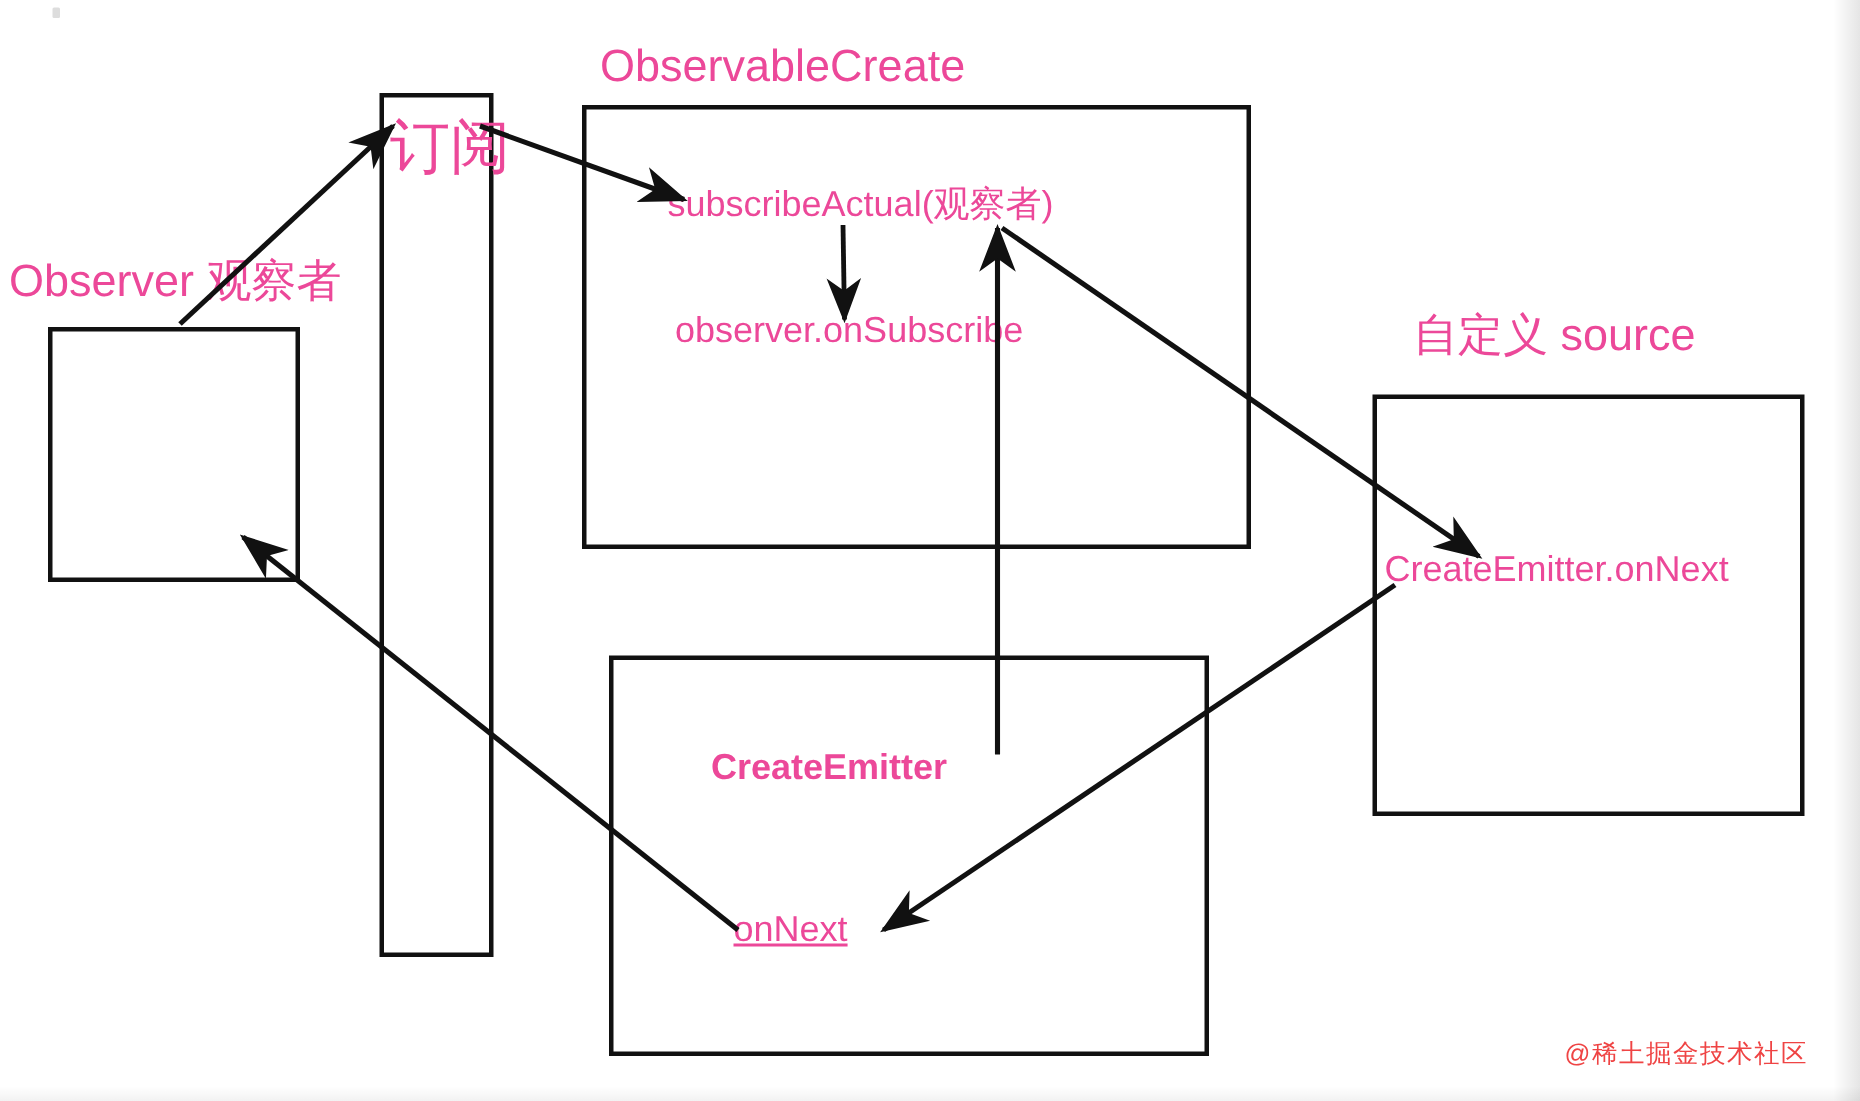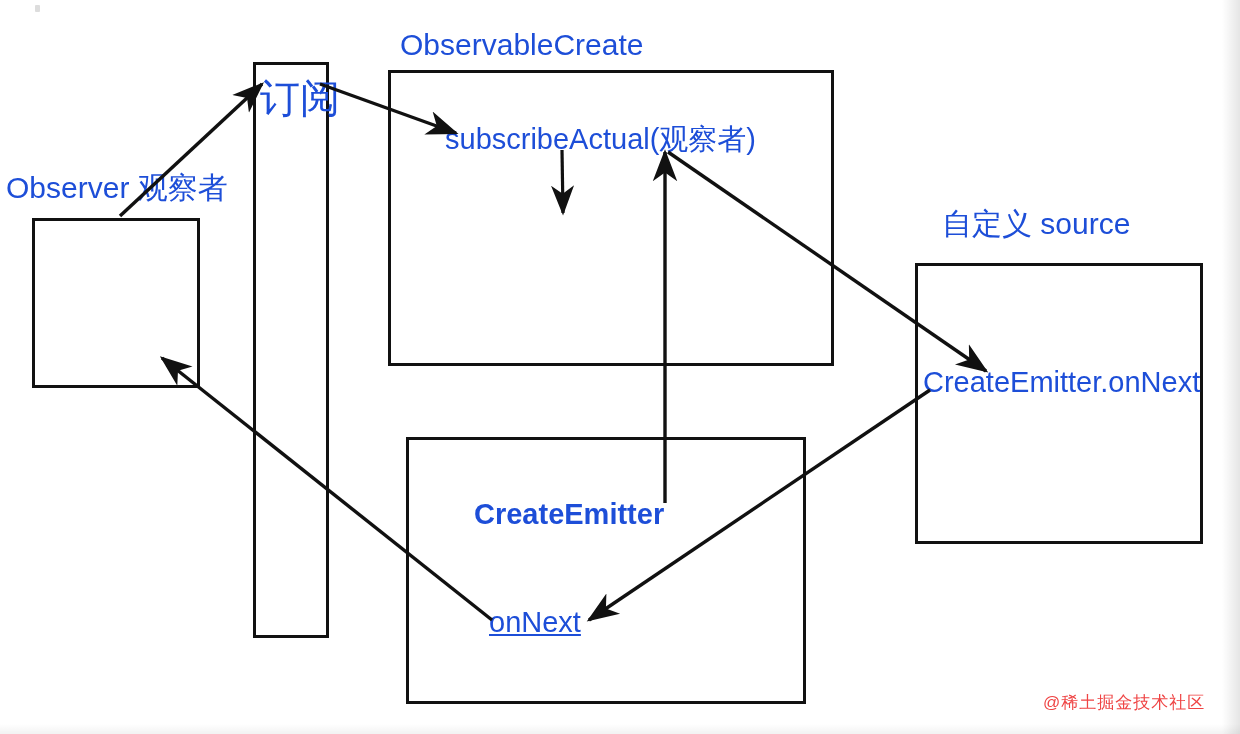--- a/index.html
+++ b/index.html
@@ -37,29 +37,29 @@
     pointer-events: none;
   }
   .box {
     position: absolute;
     border: 3px solid #111111;
     background: transparent;
     box-sizing: border-box;
   }
   .label {
     position: absolute;
-    color: #1d4ed8;
+    color: #ec4899;
     white-space: nowrap;
     line-height: 1;
   }
   .title-label {
     font-size: 30px;
   }
   .inner-label {
-    font-size: 29px;
+    font-size: 24px;
   }
   .small-label {
     font-size: 40px;
   }
   svg.arrows {
     position: absolute;
     left: 0;
     top: 0;
     width: 1240px;
     height: 734px;
@@ -101,20 +101,21 @@
   <div class="label title-label" style="left:400px; top:30px;">ObservableCreate</div>
 
   <div class="label title-label" style="left:6px; top:173px;">Observer 观察者</div>
 
   <div class="label title-label" style="left:942px; top:209px;">自定义 source</div>
 
   <div class="label small-label" style="left:260px; top:78px;">订阅</div>
 
   <div class="label inner-label" style="left:445px; top:125px;">subscribeActual(观察者)</div>
 
+  <div class="label inner-label" style="left:450px; top:209px;">observer.onSubscribe</div>
 
   <div class="label inner-label" style="left:474px; top:500px;font-weight:bold;">CreateEmitter</div>
 
   <div class="label inner-label" style="left:489px; top:608px;text-decoration:underline;">onNext</div>
 
   <div class="label inner-label" style="left:923px; top:368px;">CreateEmitter.onNext</div>
 
   <svg class="arrows" viewBox="0 0 1240 734">
     <defs>
       <marker id="ah" markerWidth="11" markerHeight="11" refX="8.6" refY="4" orient="auto" markerUnits="strokeWidth">

